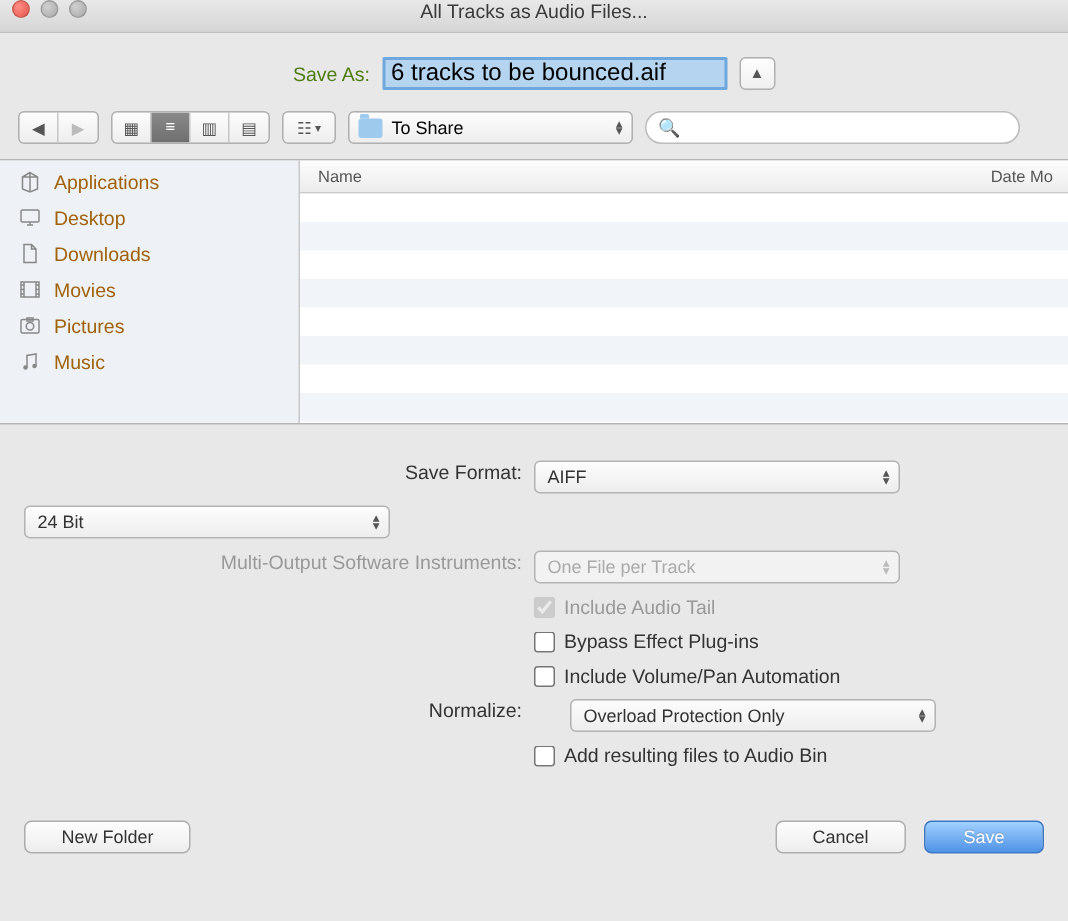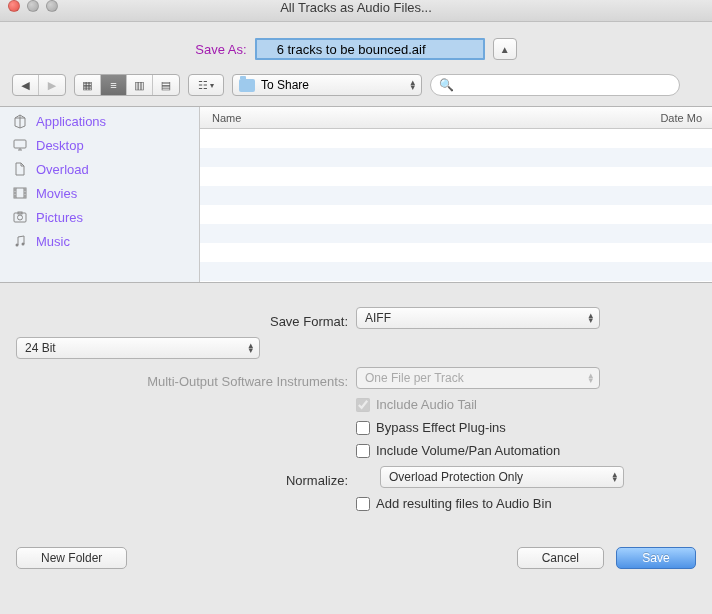--- a/index.html
+++ b/index.html
@@ -9,48 +9,48 @@
 
 .titlebar { height: 22px; background: linear-gradient(#e8e8e8, #d6d6d6); border-bottom: 1px solid #bfbfbf; display: flex; align-items: flex-start; padding-left: 8px; position: relative; }
 .traffic { display: flex; gap: 7px; }
 .tl { width: 12px; height: 12px; border-radius: 50%; border: 1px solid rgba(0,0,0,0.15); }
 .tl.red { background: radial-gradient(circle at 35% 35%, #ff8e86, #e4544b); }
 .tl.yellow { background: radial-gradient(circle at 35% 35%, #d0d0d0, #a8a8a8); }
 .tl.green { background: radial-gradient(circle at 35% 35%, #d0d0d0, #a8a8a8); }
 .title-text { position: absolute; left: 0; right: 0; text-align: center; font-size: 13px; color: #3a3a3a; pointer-events: none; }
 
 .save-row { display: flex; align-items: center; justify-content: center; padding: 16px 0 14px; gap: 8px; }
-.save-label { font-size: 13px; color: #a21caf; }
-.save-input { width: 230px; height: 22px; border: 2px solid #6fa8dc; border-radius: 1px; padding: 0 20px; font-size: 13px; background: #b5d4f0; outline: none; }
+.save-label { font-size: 13px; color: #4d7c0f; }
+.save-input { width: 230px; height: 22px; border: 2px solid #6fa8dc; border-radius: 1px; padding: 0 4px; font-size: 16px; background: #b5d4f0; outline: none; }
 .expand-btn { width: 24px; height: 22px; border: 1px solid #b0b0b0; border-radius: 4px; background: linear-gradient(#fefefe, #efefef); display:flex; align-items:center; justify-content:center; font-size:10px; color:#555; cursor: pointer;}
 
 .toolbar { display: flex; align-items: center; gap: 8px; padding: 0 12px 10px; border-bottom: 1px solid #b5b5b5; }
 .seg { display: flex; border: 1px solid #b0b0b0; border-radius: 4px; overflow: hidden; background: linear-gradient(#fdfdfd,#ededed); height: 22px; }
 .seg-btn { width: 26px; display:flex; align-items:center; justify-content:center; border-right: 1px solid #c6c6c6; font-size:11px; color:#555; cursor:pointer; }
 .seg-btn:last-child { border-right:none; }
 .seg-btn.active { background: linear-gradient(#8a8a8a,#6f6f6f); color:#fff; }
 .folder-sel { height: 22px; border: 1px solid #b0b0b0; border-radius: 4px; background: linear-gradient(#fdfdfd,#ededed); display:flex; align-items:center; padding: 0 6px; font-size:12px; gap:6px; min-width:190px; cursor:pointer; position:relative; }
 .folder-sel .arrows { position:absolute; right:6px; font-size:9px; color:#555; display:flex; flex-direction:column; line-height:5px; }
 .folder-icon { width:16px; height:13px; background:#9ecaed; border-radius:2px; position:relative; }
 .folder-icon:before { content:""; position:absolute; top:-3px; left:1px; width:6px; height:3px; background:#9ecaed; border-radius:1px 1px 0 0; }
 .search { flex:1; max-width:250px; height:22px; border:1px solid #bcbcbc; border-radius:11px; background:#fff; display:flex; align-items:center; padding:0 8px; gap:4px; }
 .search input { border:none; outline:none; font-size:12px; flex:1; background:transparent; }
 
 .browser { display:flex; height: 176px; border-bottom: 1px solid #b5b5b5; }
 .sidebar { width:200px; background:#eef2f6; border-right:1px solid #c8c8c8; overflow:hidden; padding-top:2px; }
-.sb-item { display:flex; align-items:center; gap:8px; padding: 4px 12px; font-size:13px; color:#8b5cf6; cursor:pointer; }
+.sb-item { display:flex; align-items:center; gap:8px; padding: 4px 12px; font-size:13px; color:#a16207; cursor:pointer; }
 .sb-item .ico { width:16px; height:16px; display:flex; align-items:center; justify-content:center; color:#7a7a7a; }
 .filelist { flex:1; display:flex; flex-direction:column; }
 .fl-head { height:22px; background:linear-gradient(#fdfdfd,#ececec); border-bottom:1px solid #c8c8c8; display:flex; align-items:center; font-size:11px; color:#555; padding-left:12px; justify-content:space-between; padding-right:10px; }
 .fl-body { flex:1; background:#fff; overflow:hidden; }
 .fl-row { height:19px; }
 .fl-row:nth-child(even) { background:#f1f5fa; }
 
 .options { padding: 24px 16px 16px; }
-.opt-row { display:flex; align-items:flex-end; margin-bottom: 8px; }
+.opt-row { display:flex; align-items:flex-start; margin-bottom: 8px; }
 .opt-label { width: 340px; text-align:right; font-size:13px; color:#333; padding-right:8px; }
 .opt-label.disabled { color:#999; }
 .sel { width:244px; height:22px; border:1px solid #b3b3b3; border-radius:4px; background:linear-gradient(#fdfdfd,#ededed); display:flex; align-items:center; padding:0 8px; font-size:12px; color:#333; position:relative; cursor:pointer; }
 .sel.disabled { color:#aaa; background:#f2f2f2; cursor:default; }
 .sel .arrows { position:absolute; right:6px; font-size:9px; color:#555; display:flex; flex-direction:column; line-height:5px; }
 .chk { display:flex; align-items:center; gap:6px; font-size:13px; color:#333; cursor:pointer; }
 .chk.disabled { color:#999; cursor:default; }
 .chk input { width:14px; height:14px; }
 .opt-ctrl { width:244px; }
 
@@ -144,21 +144,21 @@
             </svg>
           </span>
         <span>Desktop</span>
       </div>
       <div class="sb-item">
         <span class="ico">
             <svg class="svgico" viewBox="0 0 16 16">
               <path fill="none" stroke="#888" d="M4 2 L9 2 L12 5 L12 14 L4 14 Z M9 2 L9 5 L12 5"></path>
             </svg>
           </span>
-        <span>Overload</span>
+        <span>Downloads</span>
       </div>
       <div class="sb-item">
         <span class="ico">
             <svg class="svgico" viewBox="0 0 16 16">
               <rect x="2" y="3" width="12" height="10" fill="none" stroke="#888"></rect>
               <path stroke="#888" d="M4 3 L4 13 M12 3 L12 13 M2 5 L4 5 M2 8 L4 8 M2 11 L4 11 M12 5 L14 5 M12 8 L14 8 M12 11 L14 11"></path>
             </svg>
           </span>
         <span>Movies</span>
       </div>

